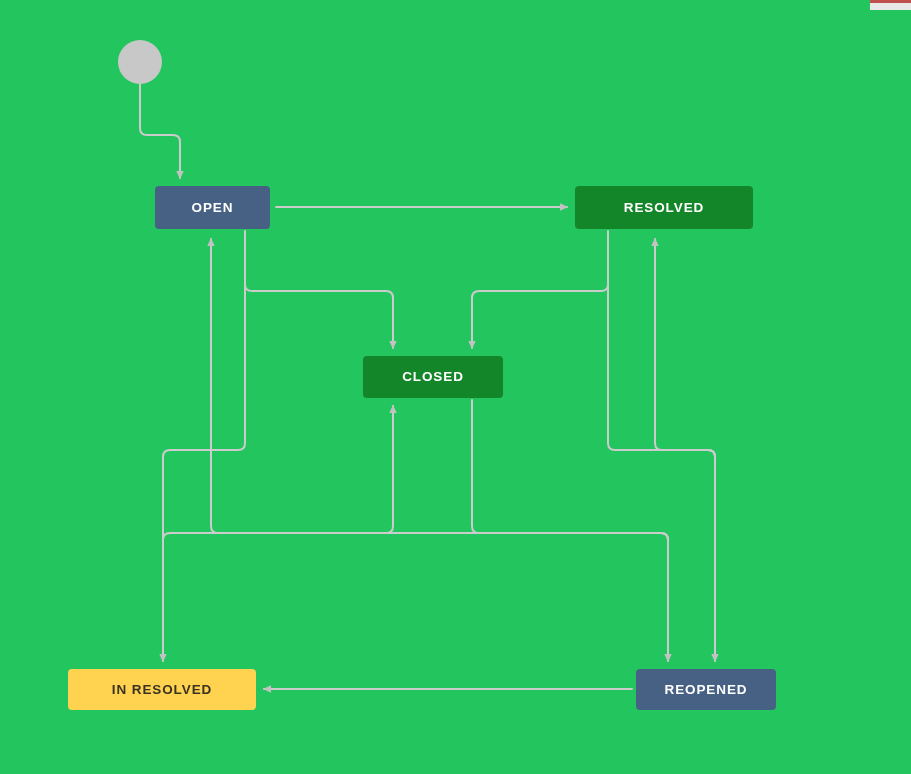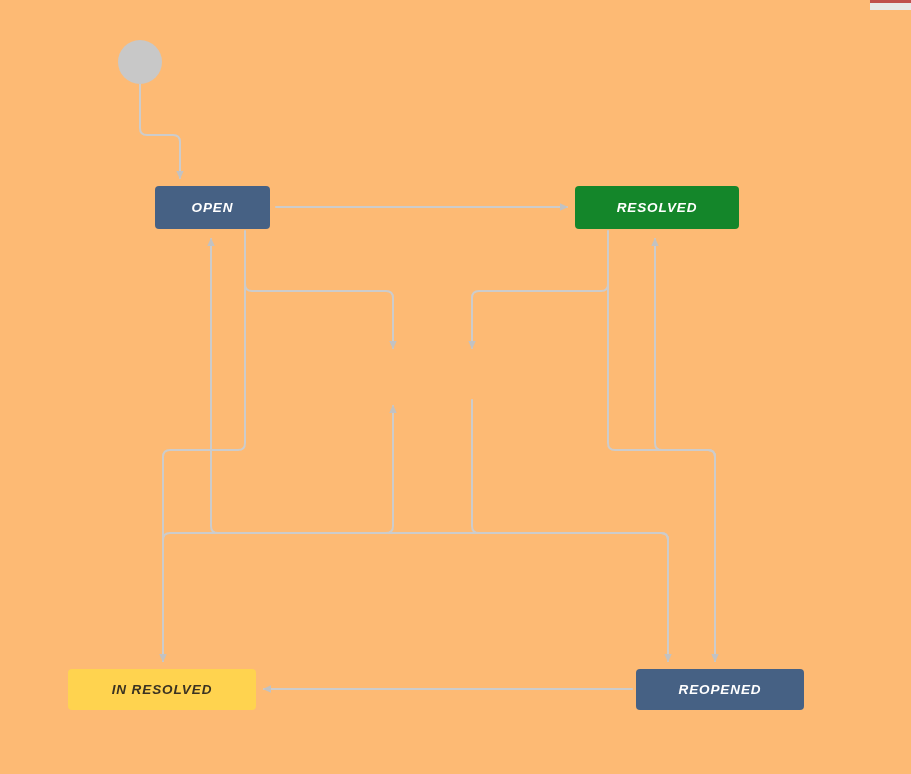--- a/index.html
+++ b/index.html
@@ -12,22 +12,21 @@
     font-family: "Liberation Sans", sans-serif;
     width: 911px;
     height: 774px;
     overflow: hidden;
     position: relative;
   }
   #canvas {
     position: relative;
     width: 911px;
     height: 774px;
-    background: #fdba74;
-    font-style: italic;
+    background: #22c55e;
   }
   #edge-layer {
     position: absolute;
     left: 0;
     top: 0;
     width: 911px;
     height: 774px;
   }
   .node {
     position: absolute;
@@ -101,29 +100,32 @@
       <path d="M 632 689 L 264 689" marker-end="url(#arrowhead)"></path>
     </g>
   </svg>
 
   <div class="start-node" style="left:118px; top:40px; width:44px; height:44px;"></div>
 
   <div class="node" style="left:155px; top:186px; width:115px; height:43px; background:#466184; color:#ffffff;">
     <span class="node-label">OPEN</span>
   </div>
 
-  <div class="node" style="left:575px; top:186px; width:164px; height:43px; background:#14862a; color:#ffffff;">
+  <div class="node" style="left:575px; top:186px; width:178px; height:43px; background:#14862a; color:#ffffff;">
     <span class="node-label">RESOLVED</span>
   </div>
 
+  <div class="node" style="left:363px; top:356px; width:140px; height:42px; background:#14862a; color:#ffffff;">
+    <span class="node-label">CLOSED</span>
+  </div>
 
   <div class="node" style="left:68px; top:669px; width:188px; height:41px; background:#ffd34f; color:#3a3222;">
     <span class="node-label">IN RESOLVED</span>
   </div>
 
-  <div class="node" style="left:636px; top:669px; width:168px; height:41px; background:#466184; color:#ffffff;">
+  <div class="node" style="left:636px; top:669px; width:140px; height:41px; background:#466184; color:#ffffff;">
     <span class="node-label">REOPENED</span>
   </div>
 
   <div class="top-artifact artifact-red" style="left:870px; top:0px; width:41px; height:3px;"></div>
   <div class="top-artifact artifact-gray" style="left:870px; top:3px; width:41px; height:7px;"></div>
 
 </div>
 
 </body></html>

